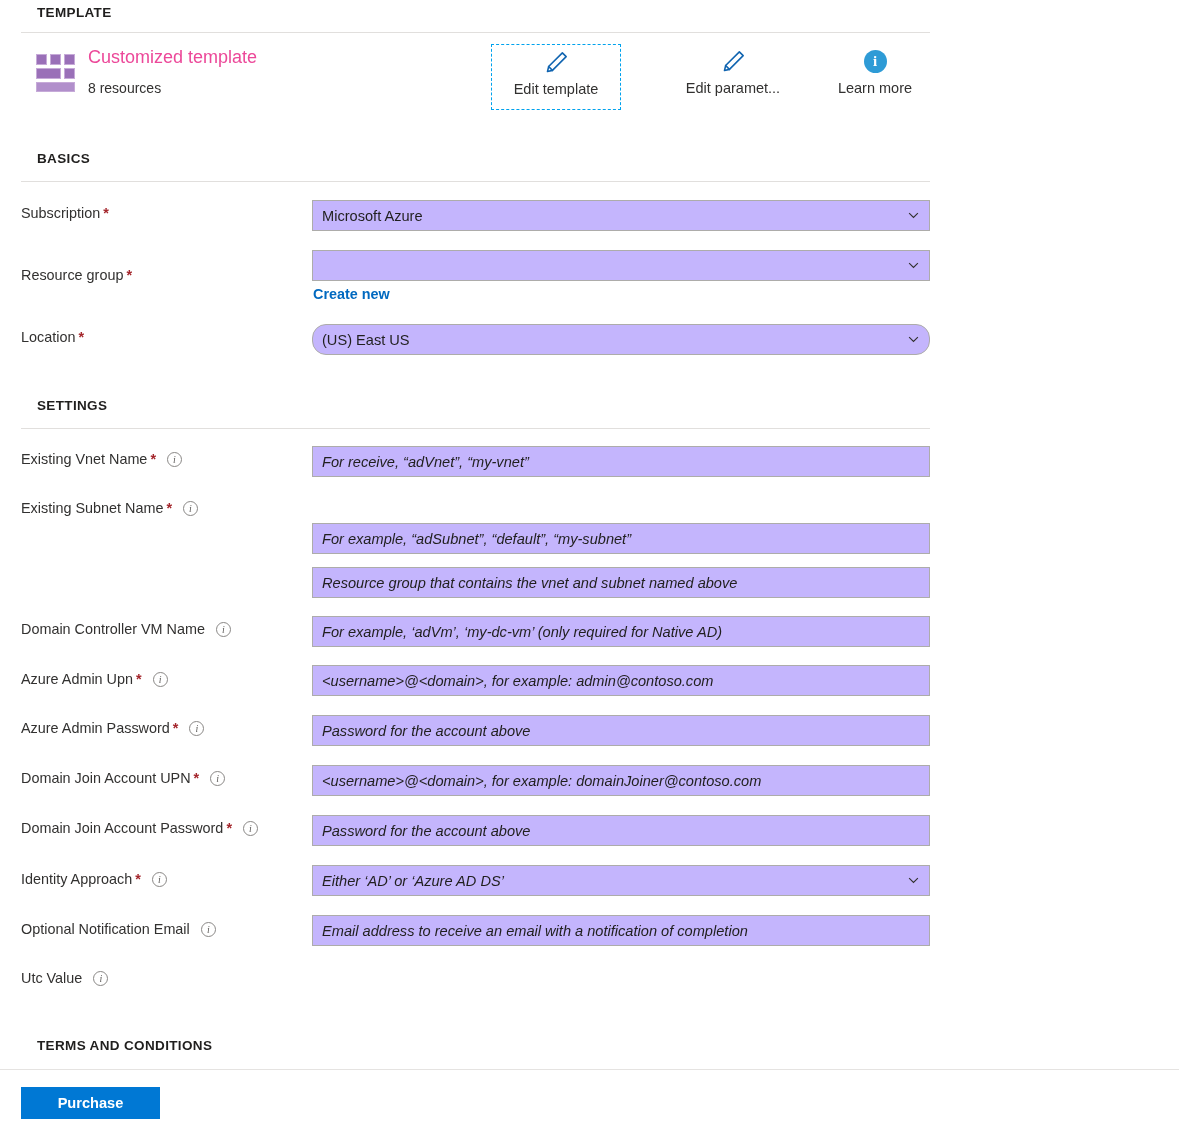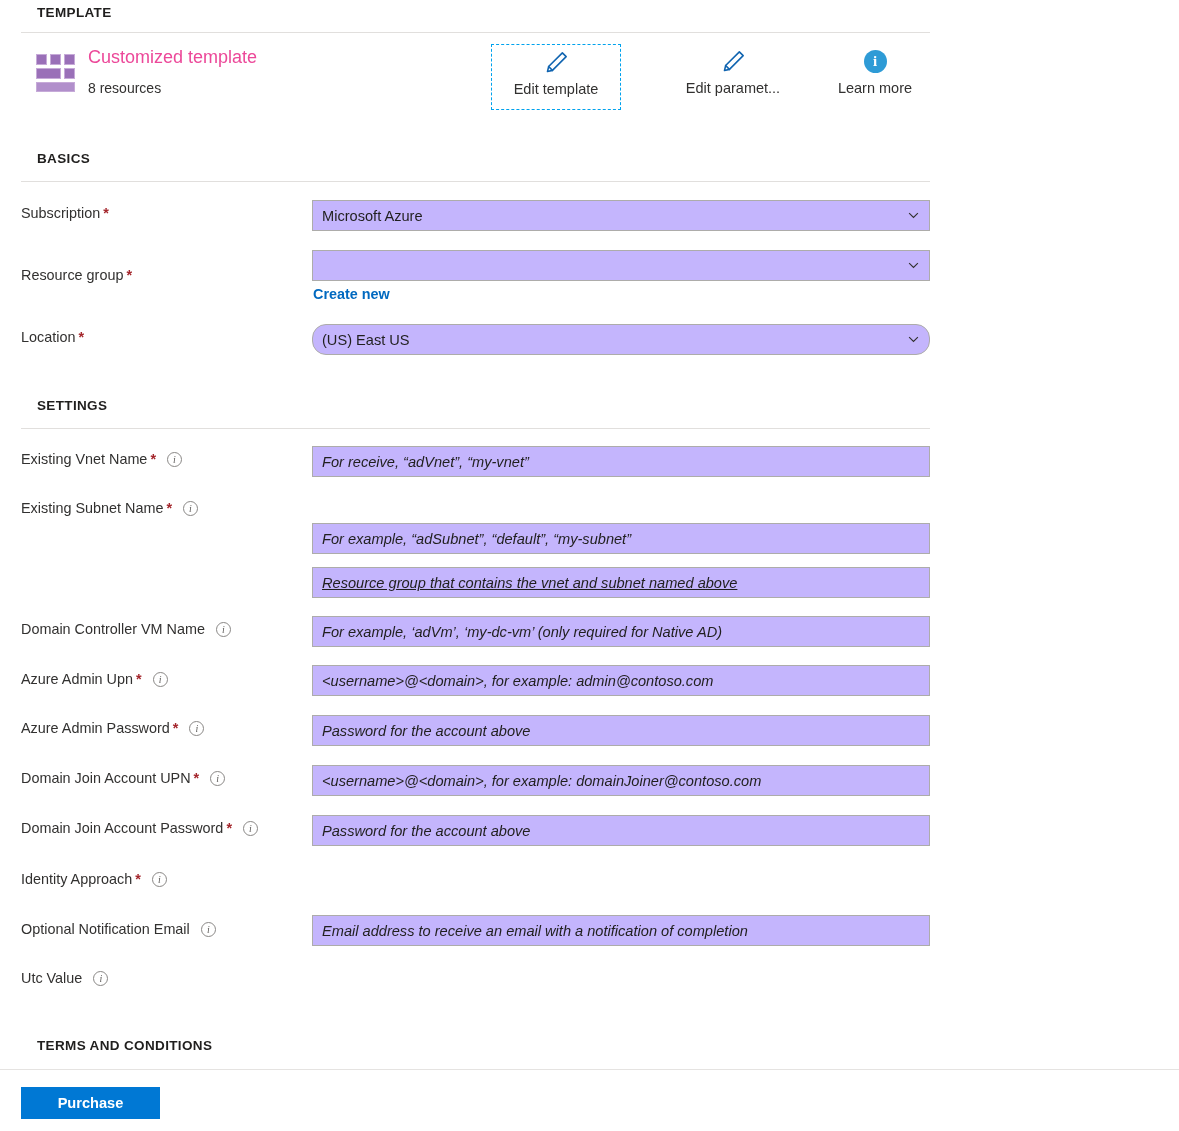--- a/index.html
+++ b/index.html
@@ -262,21 +262,21 @@
   </div>
 
   <label class="flabel" style="top:498px;">
     <span>Existing Subnet Name</span><span class="req">*</span>
     <span class="i-icon">i</span>
   </label>
   <div class="field ph" style="top:495px;margin-top:28px;">
     <span>For example, “adSubnet”, “default”, “my-subnet”</span>
   </div>
 
-  <div class="field ph" style="top:567px;text-decoration:underline;">
+  <div class="field ph" style="top:567px;">
     <span>Resource group that contains the vnet and subnet named above</span>
   </div>
 
   <label class="flabel" style="top:619px;">
     <span>Domain Controller VM Name</span>
     <span class="i-icon">i</span>
   </label>
   <div class="field ph" style="top:616px;">
     <span>For example, ‘adVm’, ‘my-dc-vm’ (only required for Native AD)</span>
   </div>
@@ -310,20 +310,26 @@
     <span class="i-icon">i</span>
   </label>
   <div class="field ph" style="top:815px;">
     <span>Password for the account above</span>
   </div>
 
   <label class="flabel" style="top:869px;">
     <span>Identity Approach</span><span class="req">*</span>
     <span class="i-icon">i</span>
   </label>
+  <div class="field ph sel" style="top:865px;">
+    <span>Either ‘AD’ or ‘Azure AD DS’</span>
+    <svg class="chev" viewBox="0 0 12 8">
+      <path d="M1 1.2 6 6.2 11 1.2" fill="none" stroke="#323130" stroke-width="1.3"></path>
+    </svg>
+  </div>
 
   <label class="flabel" style="top:919px;">
     <span>Optional Notification Email</span>
     <span class="i-icon">i</span>
   </label>
   <div class="field ph" style="top:915px;align-items:center;">
     <span>Email address to receive an email with a notification of completion</span>
   </div>
 
   <label class="flabel" style="top:968px;">

